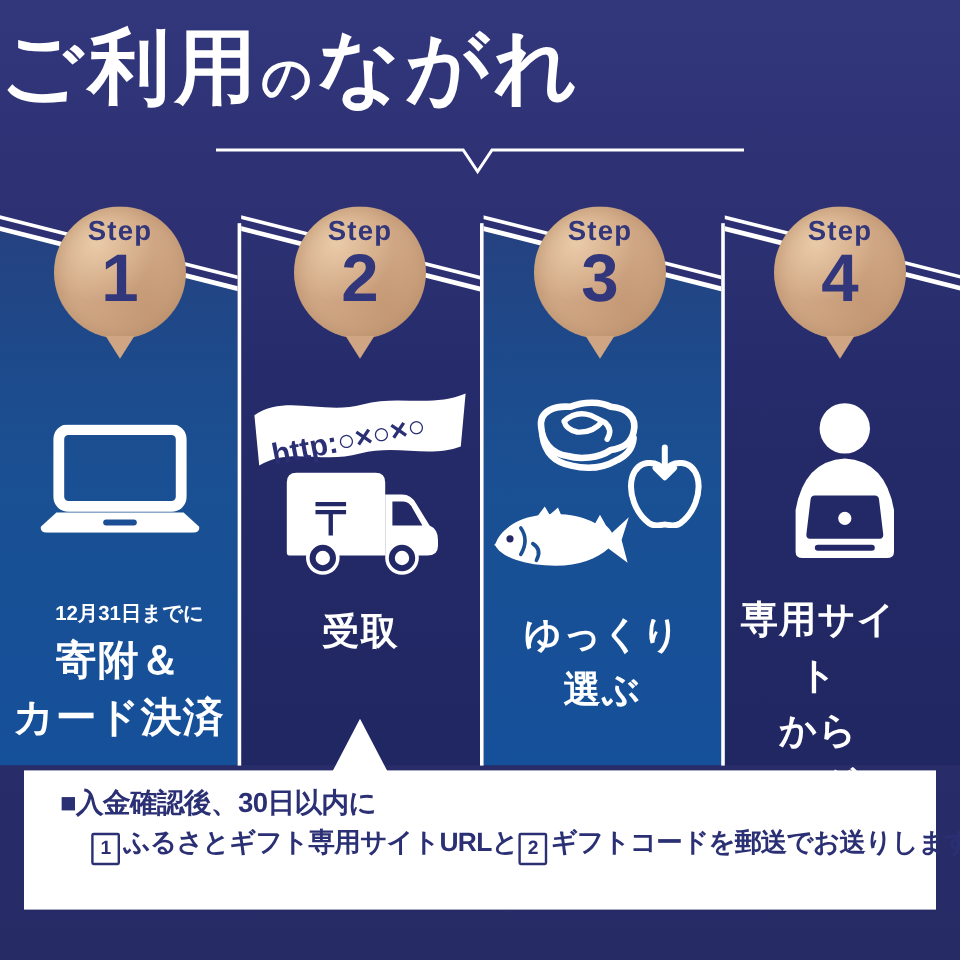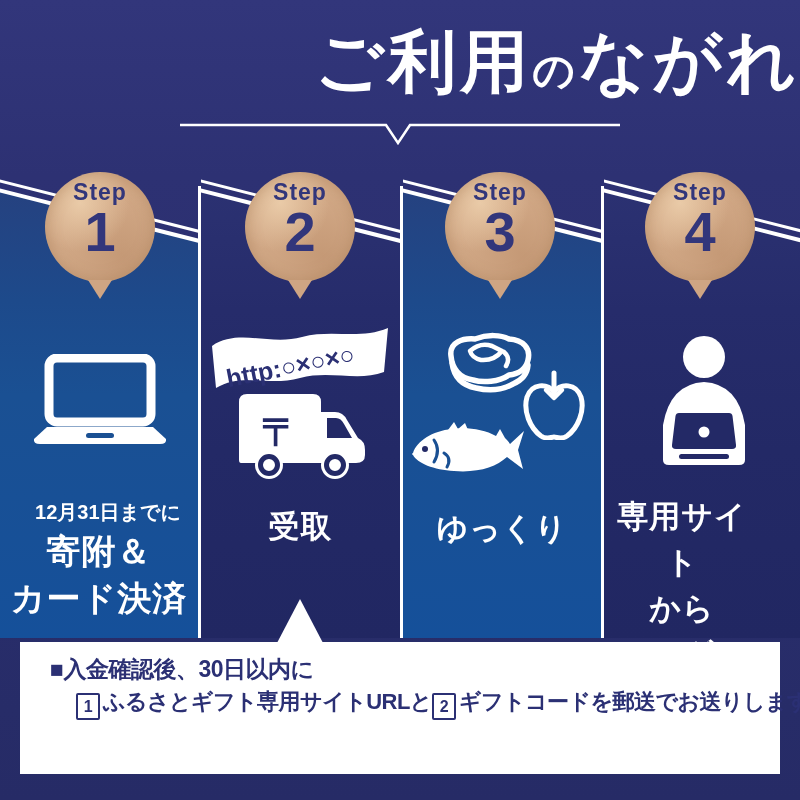--- a/index.html
+++ b/index.html
@@ -3,22 +3,22 @@
 <meta charset="utf-8">
 <style>
   html,body{margin:0;padding:0;background:#1d2150;}
   .stage{
     position:relative;width:800px;height:800px;overflow:hidden;
     background:linear-gradient(180deg,#32367b 0%,#2d3173 22%,#2a2f6e 55%,#262b66 100%);
     font-family:"Liberation Sans","DejaVu Sans",sans-serif;
   }
   
   .title{
-    position:absolute;top:26px;left:0;width:100%;text-align:right;
-    color:#fff;font-family:Liberation Sans, sans-serif;
+    position:absolute;top:26px;left:0;width:100%;text-align:left;
+    color:#fff;font-family:Liberation Mono, monospace;
     font-weight:bold;letter-spacing:4px;line-height:1.05;
   }
   .title .big{font-size:68px;}
   .title .small{font-size:42px;}
   .title-rule{position:absolute;top:110px;left:0;width:100%;height:40px;}
   
   .colwrap{position:absolute;top:170px;height:468px;overflow:hidden;}
   .colwrap.c1{left:0;width:198px;}
   .colwrap.c2{left:201px;width:199px;}
   .colwrap.c3{left:403px;width:198px;}
@@ -48,36 +48,36 @@
     content:"";position:absolute;left:50%;bottom:-17px;transform:translateX(-50%);
     border-left:12px solid transparent;border-right:12px solid transparent;
     border-top:19px solid #cfa583;
   }
   .badge .step-word{display:block;margin-top:7px;font-size:23px;font-weight:bold;letter-spacing:1px;}
   .badge .step-num{display:block;font-size:56px;font-weight:bold;line-height:.92;}
   .badge.b1{left:45px;} .badge.b2{left:245px;} .badge.b3{left:445px;} .badge.b4{left:645px;}
   
   .caption{position:absolute;text-align:center;color:#fff;font-weight:bold;}
   .caption .ln{display:block;font-size:31px;line-height:46px;letter-spacing:1px;}
-  .caption .ln.sm{font-size:20px;line-height:32px;letter-spacing:0;padding-left:18px;}
+  .caption .ln.sm{font-size:17px;line-height:32px;letter-spacing:0;padding-left:18px;}
   .caption .ln.lg{font-size:34px;line-height:47px;}
   .cap1{left:0;top:496px;width:198px;}
   .cap2{left:201px;top:504px;width:199px;}
   .cap3{left:403px;top:506px;width:198px;}
   .cap4{left:604px;top:494px;width:156px;}
   
   .icon{position:absolute;}
   
   .note-pointer{
     position:absolute;left:277px;top:599px;width:0;height:0;
     border-left:23px solid transparent;border-right:23px solid transparent;
     border-bottom:44px solid #fff;
   }
   .note-box{
-    position:absolute;left:20px;top:642px;width:760px;height:132px;background:#fff;
+    position:absolute;left:20px;top:642px;width:760px;height:116px;background:#fff;
     color:#2b3074;font-weight:bold;padding:16px;box-sizing:border-box;
   }
   .note-line{position:absolute;left:30px;white-space:nowrap;font-size:23px;letter-spacing:-0.5px;}
   .note-line.l1{top:12px;}
   .note-line.l2{top:45px;left:56px;font-size:22px;}
   .note-line.l3{top:79px;}
   .numbox{
     display:inline-block;width:20px;height:23px;border:2px solid #2b3074;border-radius:2px;
     font-size:16px;line-height:23px;text-align:center;vertical-align:-3px;margin:0 3px 0 0;
   }
@@ -186,20 +186,21 @@
   <div class="caption cap1">
     <span class="ln sm">12月31日までに</span>
     <span class="ln lg">寄附＆</span>
     <span class="ln lg">カード決済</span>
   </div>
   <div class="caption cap2">
     <span class="ln">受取</span>
   </div>
   <div class="caption cap3">
     <span class="ln">ゆっくり</span>
+    <span class="ln">選ぶ</span>
   </div>
   <div class="caption cap4">
     <span class="ln">専用サイト</span>
     <span class="ln">から</span>
     <span class="ln">オーダー</span>
   </div>
 
   <div class="note-pointer"></div>
   <div class="note-box">
     <div class="note-line l1">■入金確認後、30日以内に</div>

